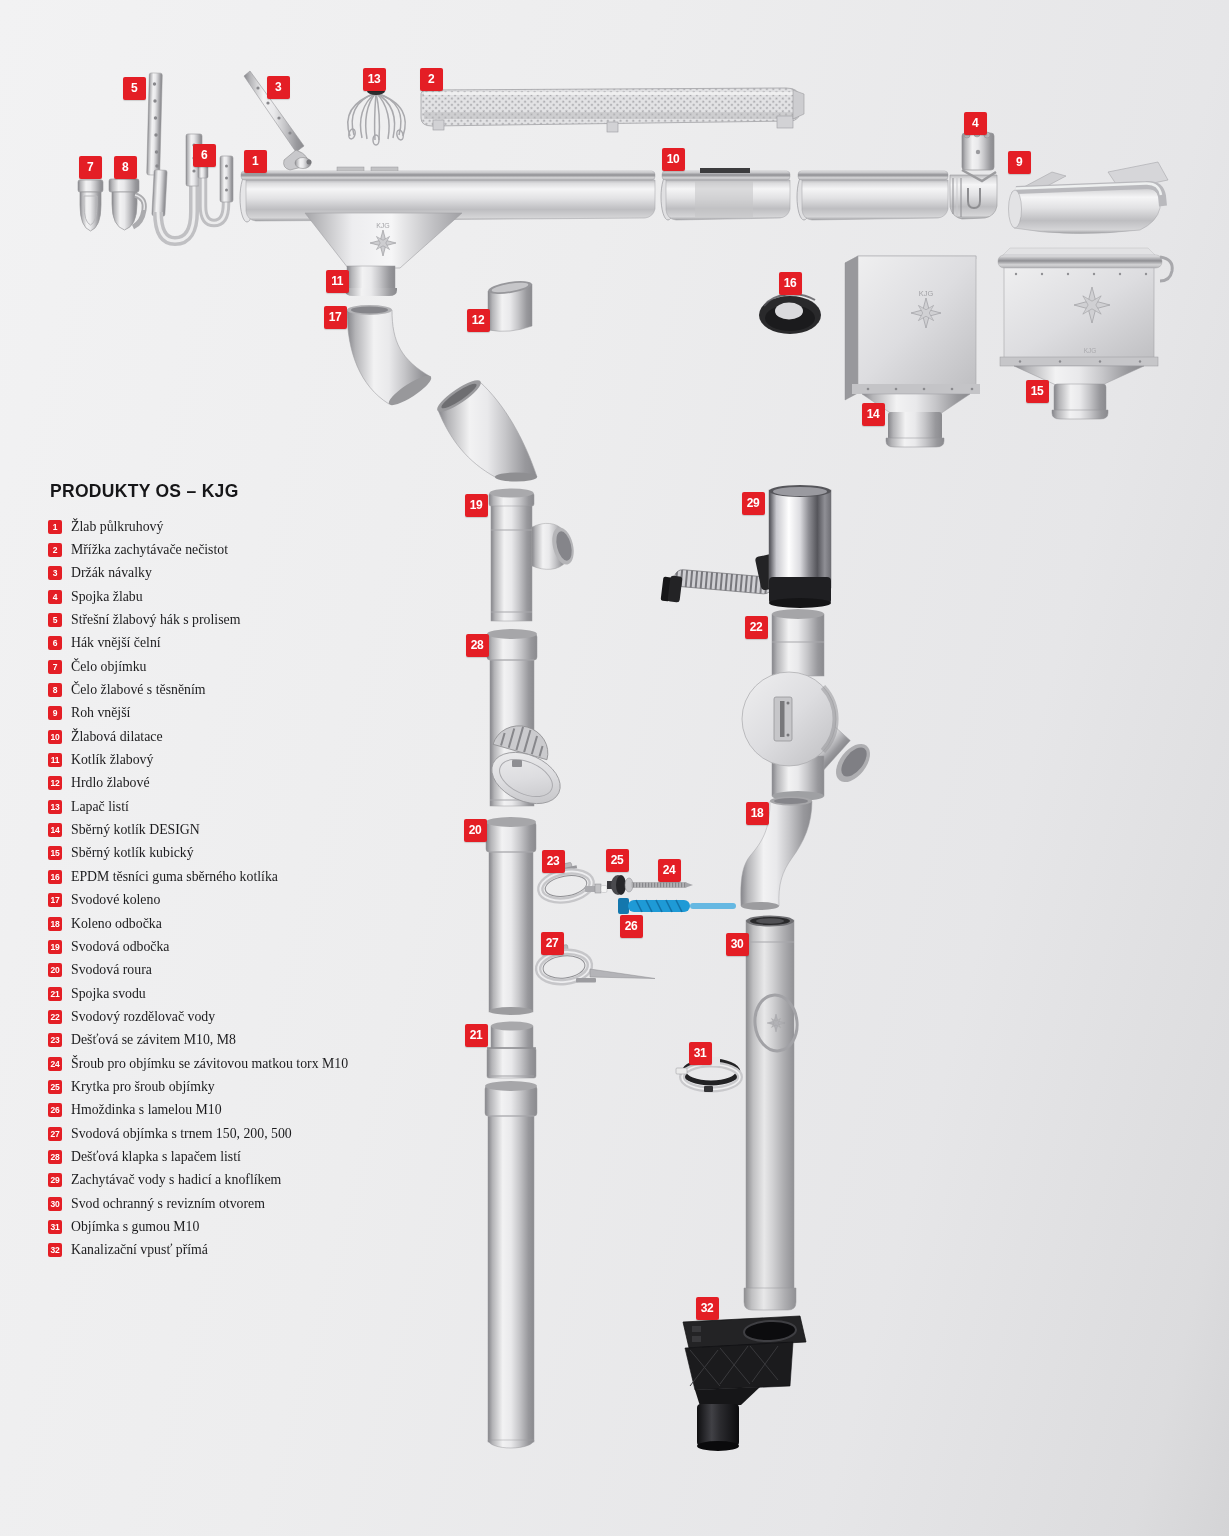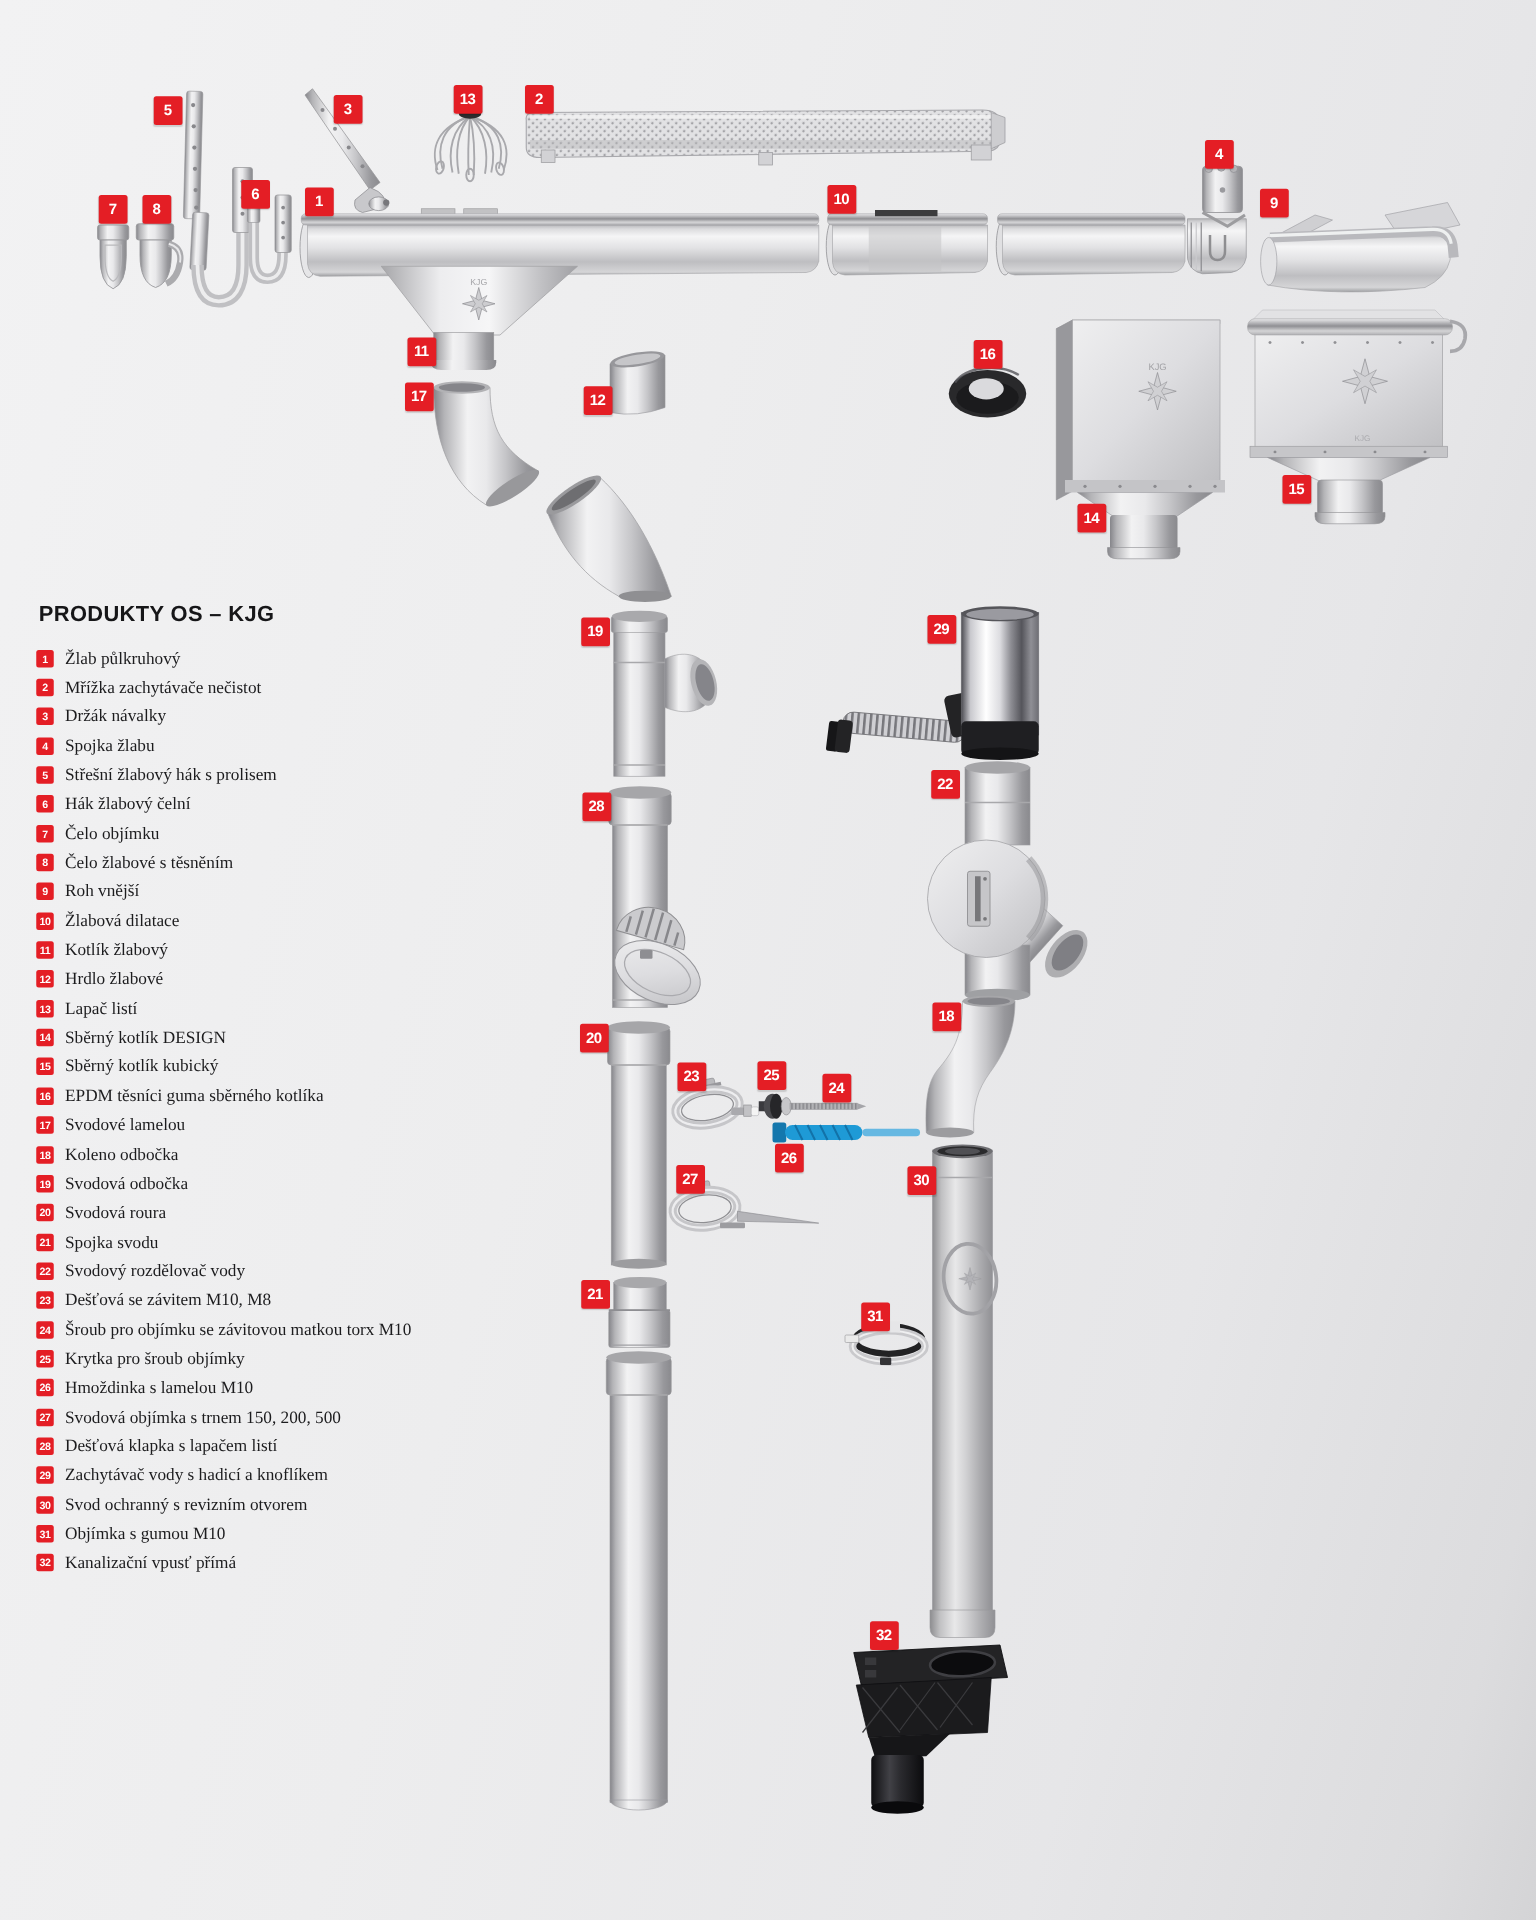--- a/index.html
+++ b/index.html
@@ -10,21 +10,21 @@
     --red:#e41e25;
   }
   .diagram{position:absolute;left:0;top:0;}
   .tag-layer{position:absolute;left:0;top:0;width:100%;height:100%;}
   .tag{
     position:absolute;width:23px;height:23px;border-radius:2px;
     background:var(--red);color:#fff;font-weight:bold;font-size:12px;
     display:flex;align-items:center;justify-content:center;letter-spacing:-0.5px;
     box-shadow:0 1px 1px rgba(0,0,0,0.15);
   }
-  .legend{position:absolute;left:29px;top:481px;width:430px;}
+  .legend{position:absolute;left:48px;top:481px;width:430px;}
   .legend-title{margin:0 0 13px 2px;font-size:17.5px;font-weight:bold;color:#161618;letter-spacing:0.3px;}
   .legend-list{list-style:none;margin:0;padding:0;}
   .legend-row{height:23.35px;display:flex;align-items:center;}
   .lg-num{
     flex:0 0 14px;width:14px;height:14px;border-radius:2px;background:var(--red);
     color:#fff;font-size:8.5px;font-weight:bold;display:flex;align-items:center;
     justify-content:center;letter-spacing:-0.3px;margin-right:9px;
   }
   .lg-label{font-size:13.8px;color:#1c1c1e;white-space:nowrap;font-family:Liberation Serif, serif;}
 </style>
@@ -628,21 +628,21 @@
     <span class="lg-label">Spojka žlabu</span>
   </li>
 
   <li class="legend-row">
     <span class="lg-num">5</span>
     <span class="lg-label">Střešní žlabový hák s prolisem</span>
   </li>
 
   <li class="legend-row">
     <span class="lg-num">6</span>
-    <span class="lg-label">Hák žlabový čelní</span>
+    <span class="lg-label">Hák vnější čelní</span>
   </li>
 
   <li class="legend-row">
     <span class="lg-num">7</span>
     <span class="lg-label">Čelo objímku</span>
   </li>
 
   <li class="legend-row">
     <span class="lg-num">8</span>
     <span class="lg-label">Čelo žlabové s těsněním</span>
@@ -683,21 +683,21 @@
     <span class="lg-label">Sběrný kotlík kubický</span>
   </li>
 
   <li class="legend-row">
     <span class="lg-num">16</span>
     <span class="lg-label">EPDM těsníci guma sběrného kotlíka</span>
   </li>
 
   <li class="legend-row">
     <span class="lg-num">17</span>
-    <span class="lg-label">Svodové lamelou</span>
+    <span class="lg-label">Svodové koleno</span>
   </li>
 
   <li class="legend-row">
     <span class="lg-num">18</span>
     <span class="lg-label">Koleno odbočka</span>
   </li>
 
   <li class="legend-row">
     <span class="lg-num">19</span>
     <span class="lg-label">Svodová odbočka</span>

